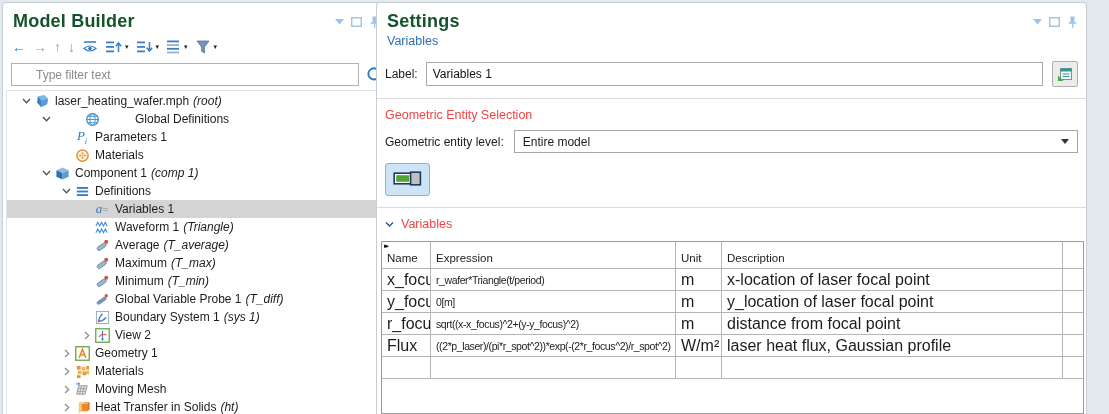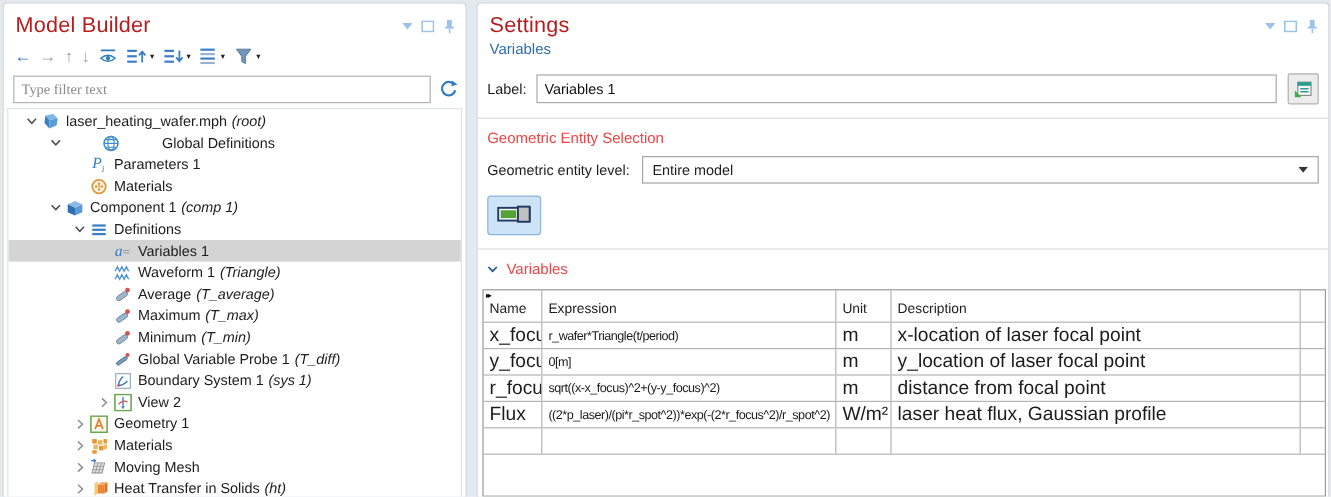--- a/index.html
+++ b/index.html
@@ -1,31 +1,31 @@
 <!DOCTYPE html>
 <html><head>
 <meta charset="utf-8">
 <style>
   *{margin:0;padding:0;box-sizing:border-box}
   html,body{width:1109px;height:414px;overflow:hidden}
   body{background:#e4e9ee;font-family:"Liberation Sans",sans-serif;color:#1c1c1c;position:relative;font-size:12px}
   .panel{position:absolute;top:2px;bottom:0;background:#fff;border:1px solid #c6cdd4;border-bottom:none;border-radius:4px 4px 0 0;display:flex;flex-direction:column;overflow:hidden}
   .panel-left{left:2px;width:387px}
-  .panel-right{left:397px;width:711px}
+  .panel-right{left:376px;width:711px}
   .titlebar{display:flex;align-items:flex-start;padding:7px 8px 0 10px}
-  .titlebar h1{font-size:18px;font-weight:400;color:#b91c1c;line-height:22px;flex:1;letter-spacing:.2px}
+  .titlebar h1{font-size:18px;font-weight:700;color:#14532d;line-height:22px;flex:1;letter-spacing:.2px}
   .win-icons{display:flex;align-items:center;gap:7px;padding-top:6px}
   .win-icons span{display:inline-flex;cursor:pointer}
   
   .mb-toolbar{display:flex;align-items:center;gap:1px;padding:3px 4px 0 6px;height:27px}
   .tbtn{display:inline-flex;align-items:center;height:21px;padding:0 3px;border-radius:2px;cursor:pointer}
   .tbtn .ar{font-size:14px;font-weight:bold;line-height:14px}
   .tb-caret{font-size:7px;color:#222;margin-left:3px}
   .filter-row{display:flex;align-items:center;margin:4px 6px 0 8px;gap:6px}
-  .filter-row input{flex:1;height:23px;border:1px solid #b2b2b2;padding:0 6px;font-size:12px;font-family:Liberation Serif, serif;color:#444;outline:none}
+  .filter-row input{flex:1;height:23px;border:1px solid #b2b2b2;padding:0 24px;font-size:12px;font-family:Liberation Sans, sans-serif;color:#444;outline:none}
   .filter-row input::placeholder{color:#8b8b8b}
   .refresh-btn{display:inline-flex;cursor:pointer}
   .tree{flex:1;margin:4px 3px 0;border:1px solid #e0e3e7;border-bottom:none;overflow:hidden;padding-top:1px}
   .trow{display:flex;align-items:center;height:18px;white-space:nowrap;cursor:pointer}
   .trow.selected{background:#d4d4d4}
   .exp{width:15px;flex:none;display:inline-flex;justify-content:center;align-items:center}
   .ticon{width:16px;height:16px;flex:none;margin-right:5px;display:inline-flex;align-items:center;justify-content:center}
   .tlabel{font-size:12px}
   .tag{font-style:italic;margin-left:4px;font-size:12px}
   

